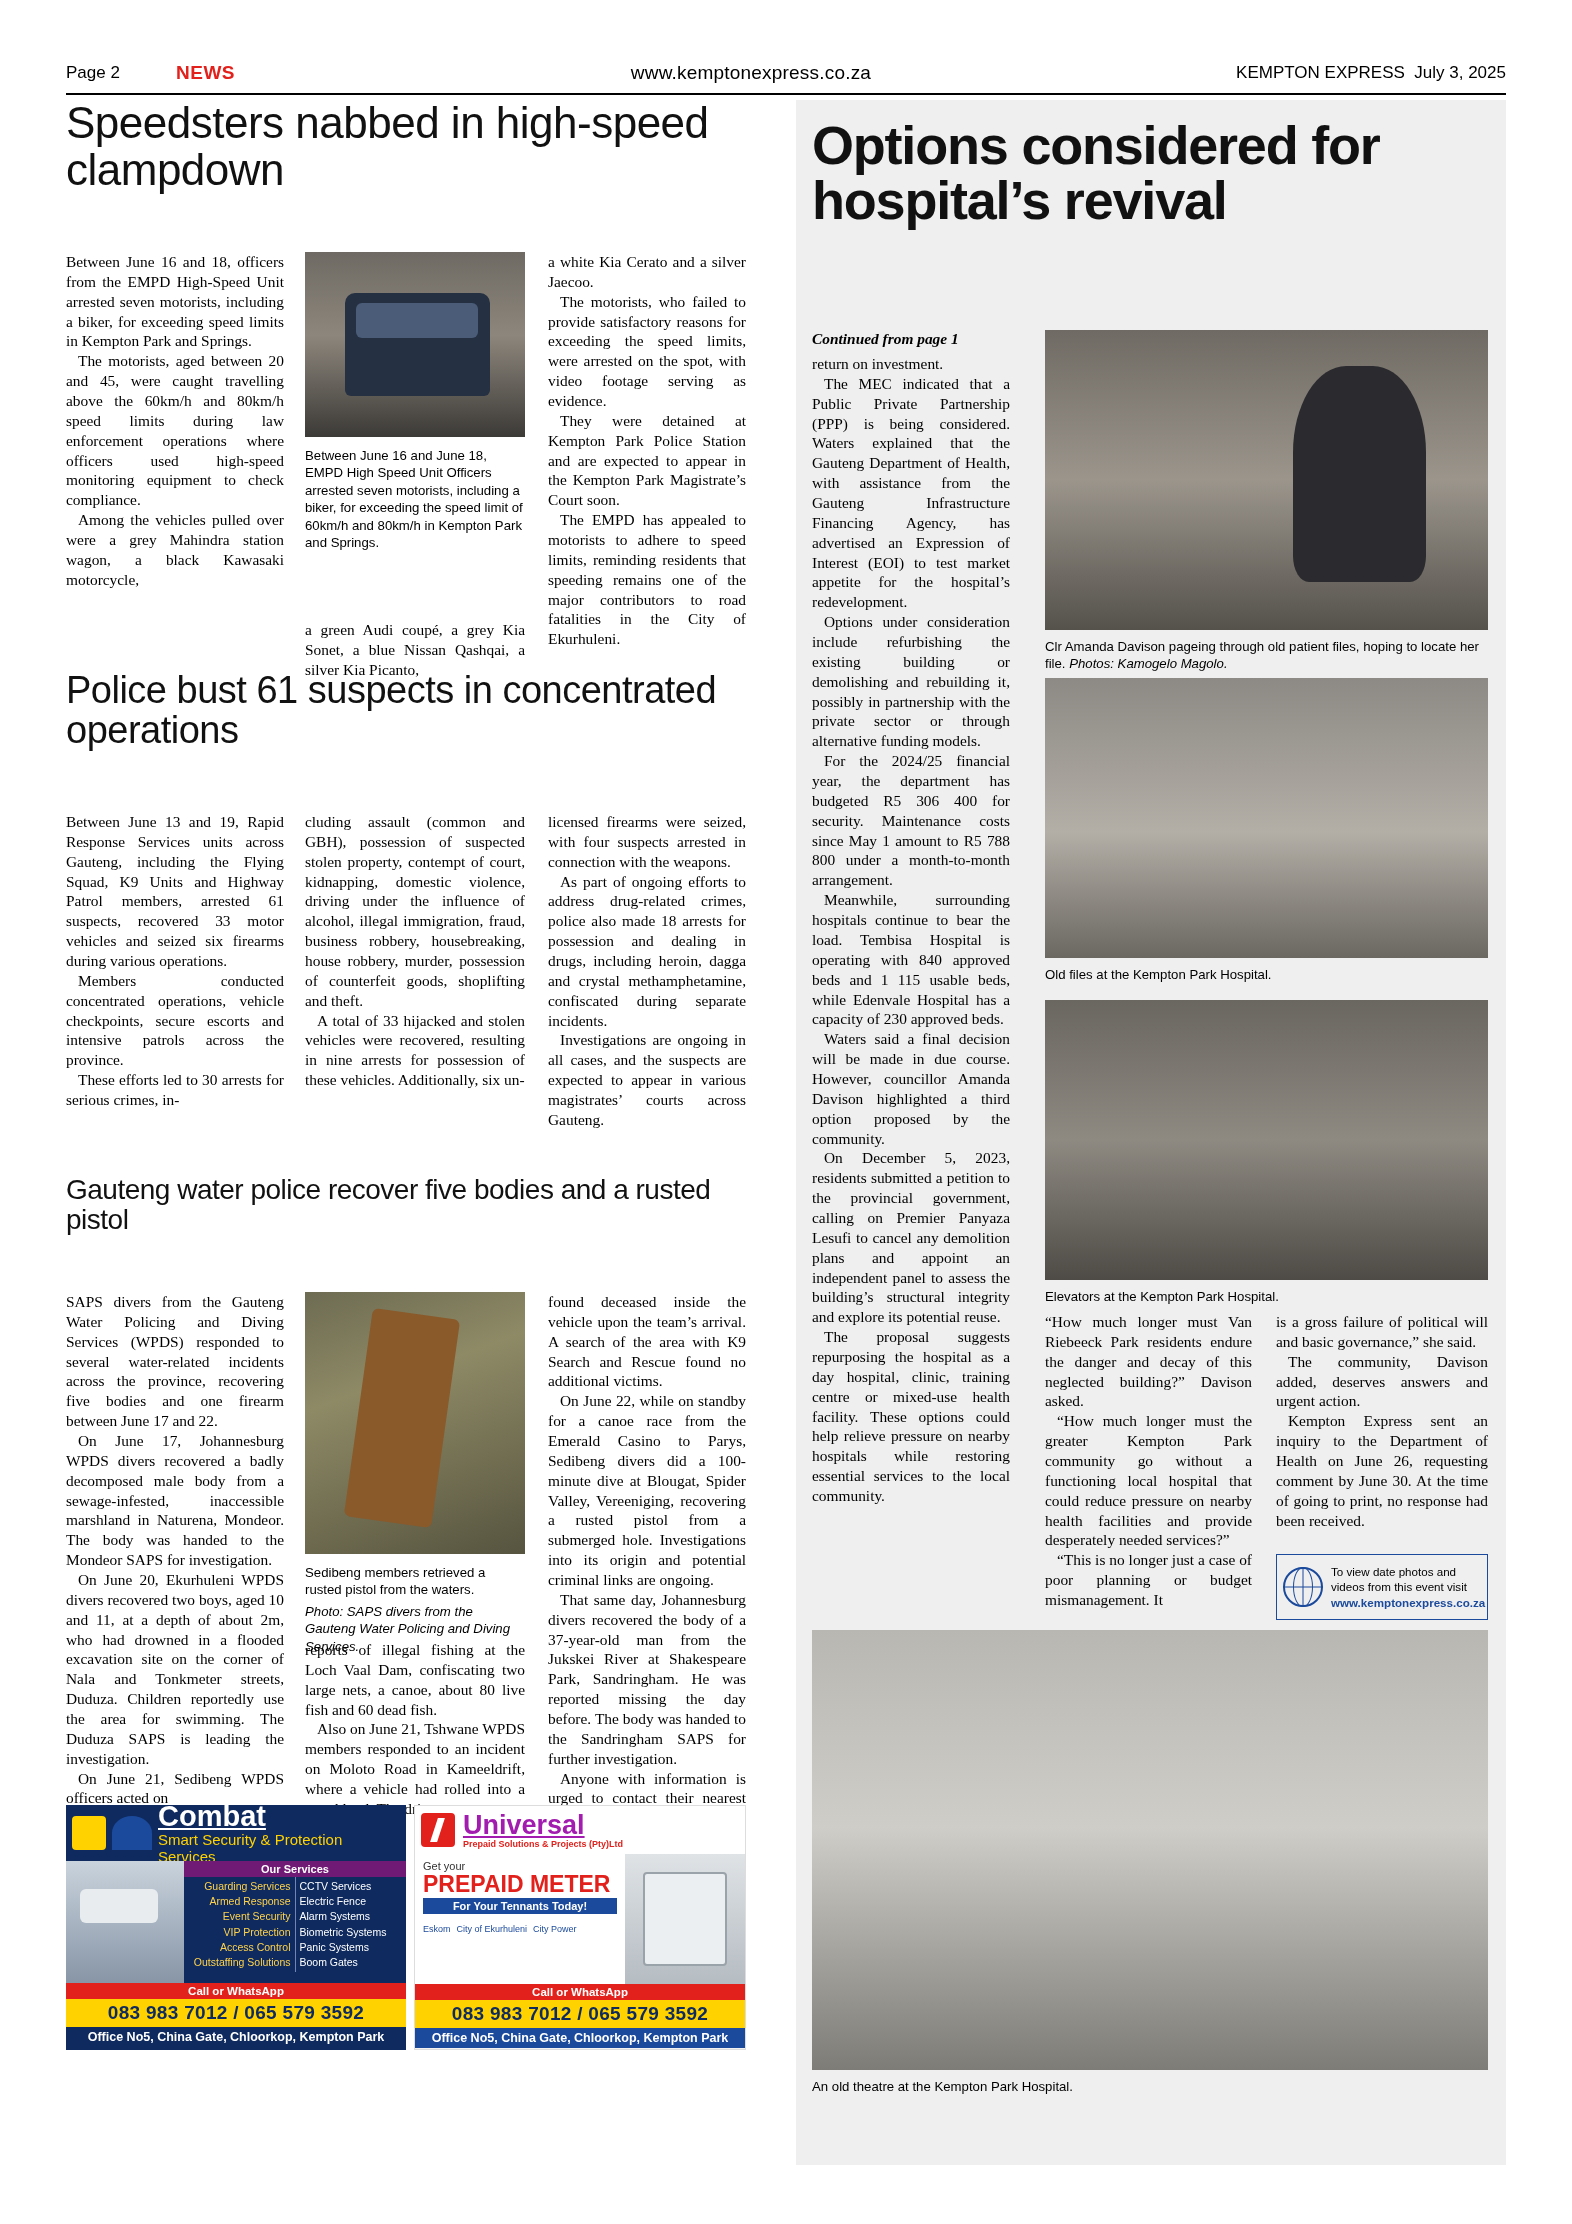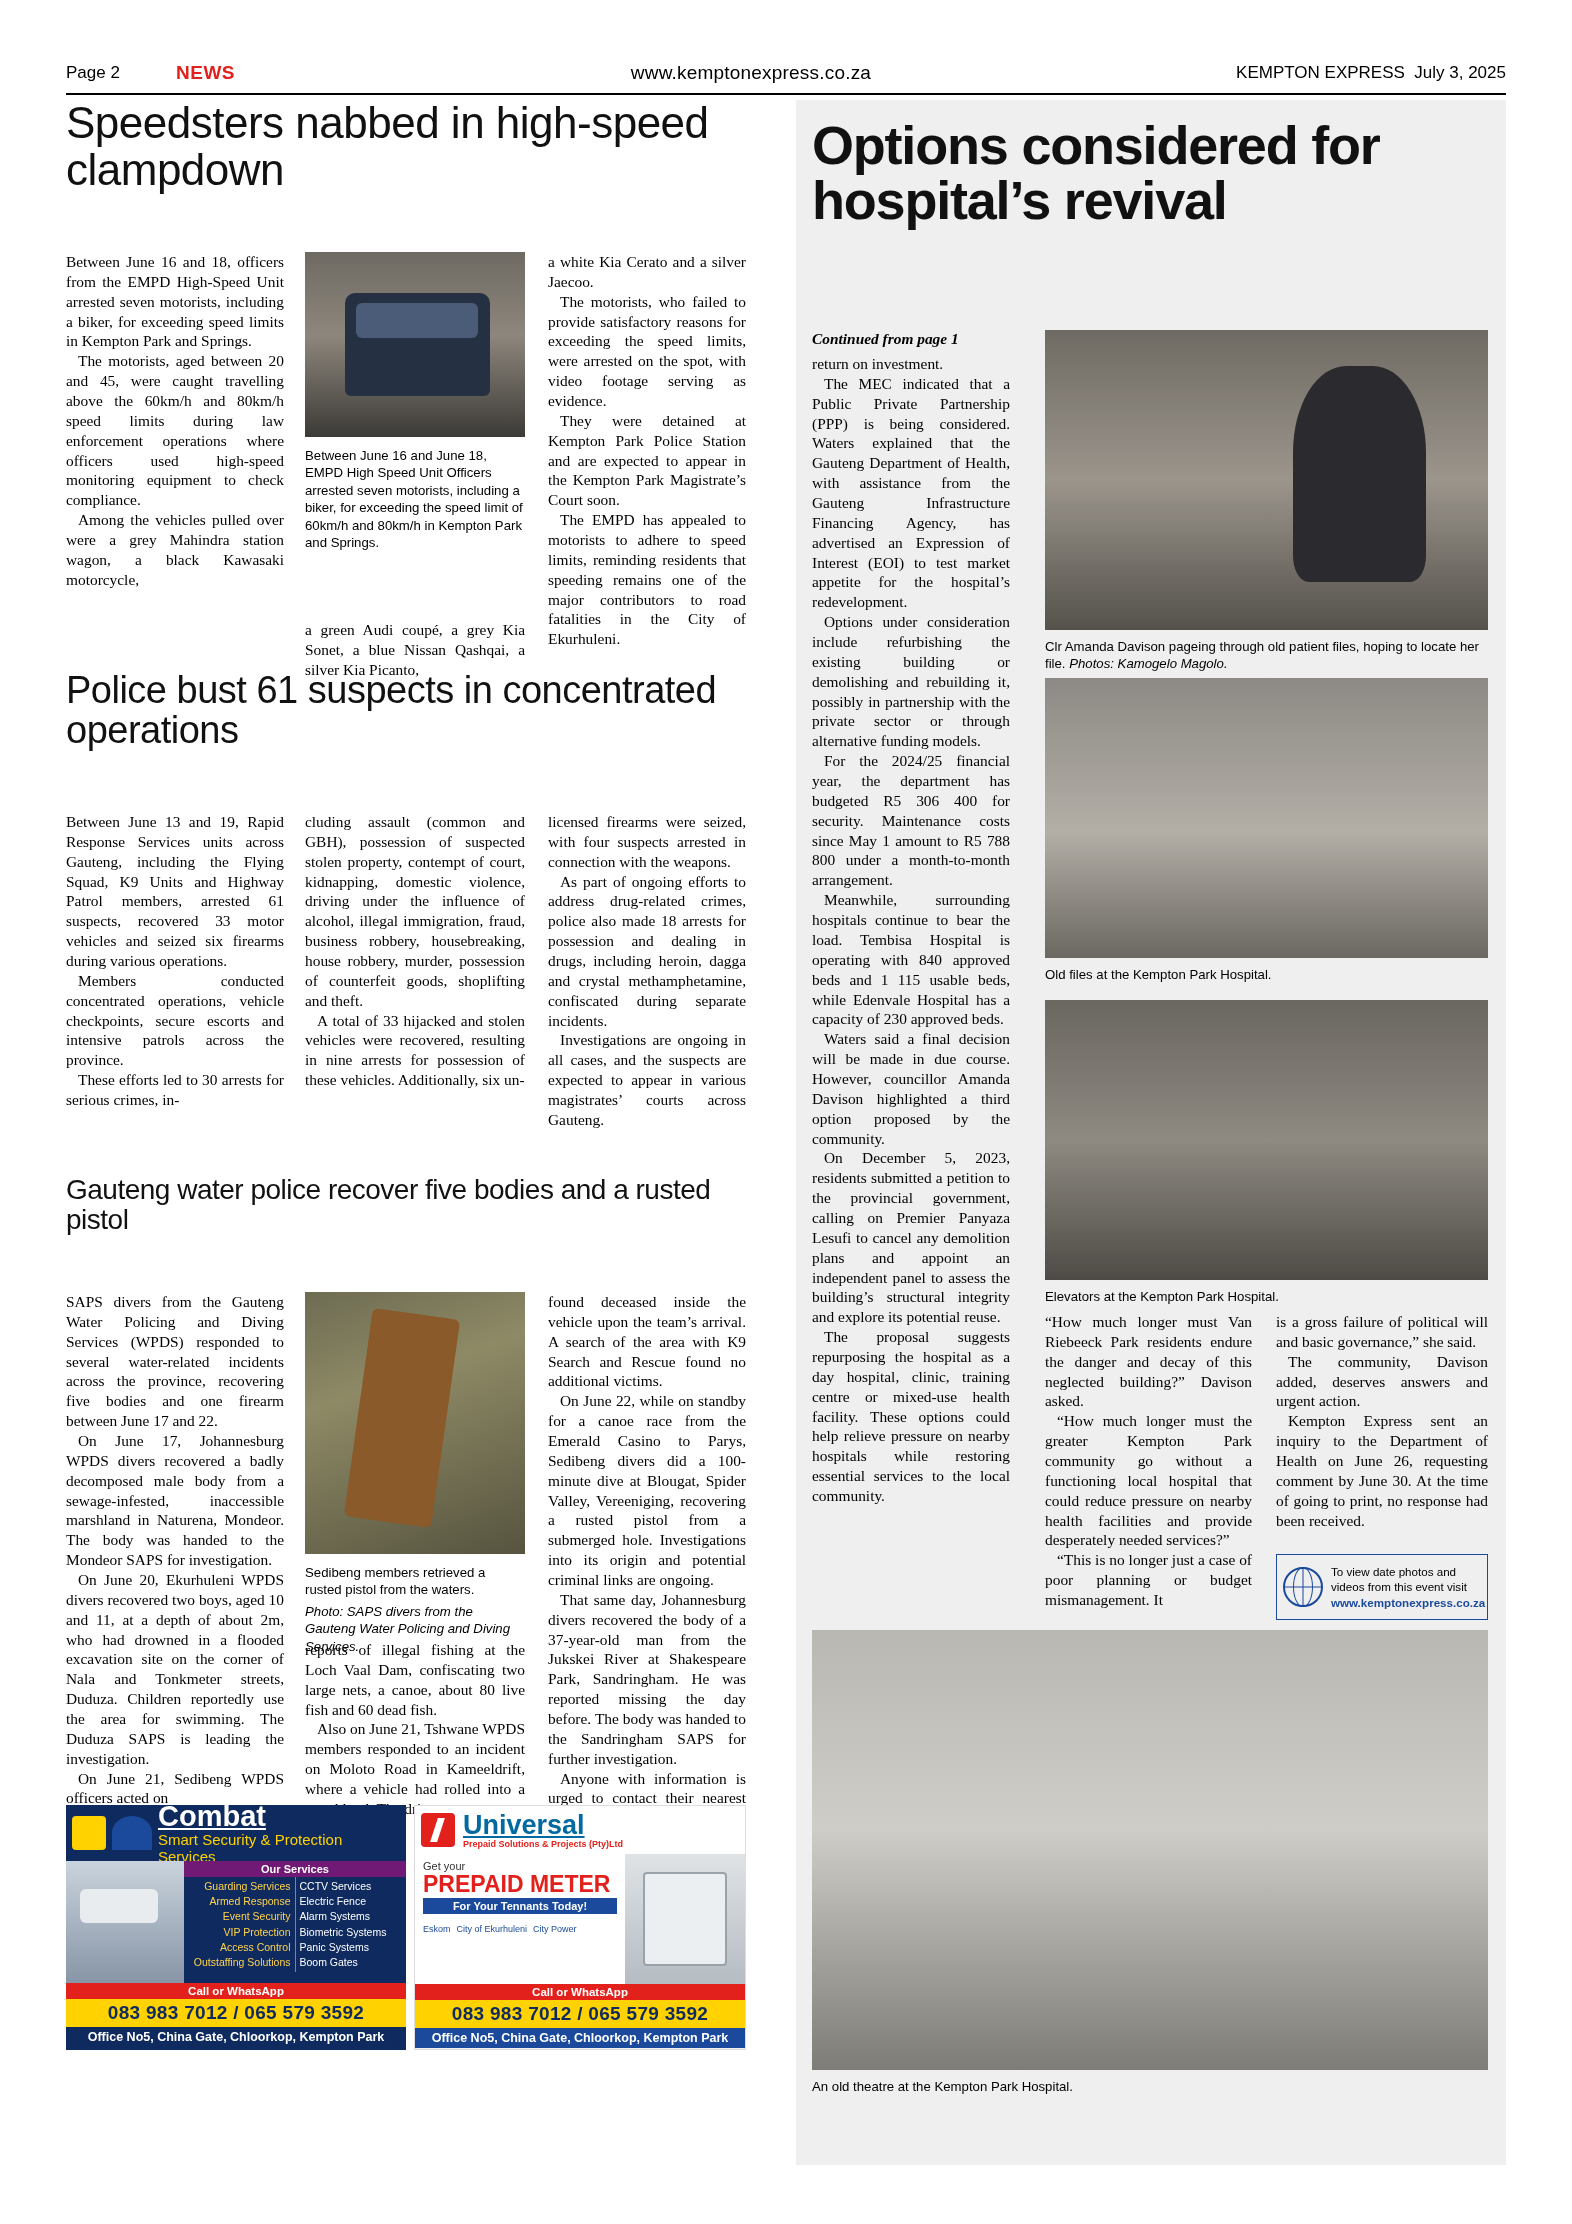--- a/index.html
+++ b/index.html
@@ -386,21 +386,21 @@
     <div class="phone">083 983 7012 / 065 579 3592</div>
     <div class="addr">Office No5, China Gate, Chloorkop, Kempton Park</div>
   </div>
 
   <div class="ad-universal">
     <div style="display:flex;align-items:center;height:48px;padding:4px 6px;gap:8px;background:#fff;">
       <div style="width:34px;height:34px;background:#e2211c;border-radius:4px;flex:none;position:relative;">
         <div style="position:absolute;left:13px;top:5px;width:7px;height:24px;background:#fff;transform:skewX(-18deg);"></div>
       </div>
       <div style="flex:1;">
-        <div class="ad-title" style="color:#0369a1;font-size:27px;line-height:1;">Universal</div>
+        <div class="ad-title" style="color:#a21caf;font-size:27px;line-height:1;">Universal</div>
         <div style="color:#e2211c;font-family:'Liberation Sans',sans-serif;font-size:9px;font-weight:bold;">Prepaid Solutions &amp; Projects (Pty)Ltd</div>
       </div>
     </div>
     <div style="display:flex;height:130px;background:#fff;">
       <div style="flex:1;padding:6px 8px;">
         <div style="font-family:'Liberation Sans',sans-serif;font-size:11px;color:#333;">Get your</div>
         <div style="font-family:'Liberation Sans',sans-serif;font-weight:bold;font-size:23px;color:#e2211c;line-height:1.05;">PREPAID METER</div>
         <div style="background:#1b4a9c;color:#fff;font-family:'Liberation Sans',sans-serif;font-size:11px;font-weight:bold;text-align:center;padding:2px 0;margin-top:2px;">For Your Tennants Today!</div>
         <div style="display:flex;gap:6px;margin-top:10px;font-family:'Liberation Sans',sans-serif;font-size:9px;color:#1b4a9c;align-items:center;">
           <span>Eskom</span>

